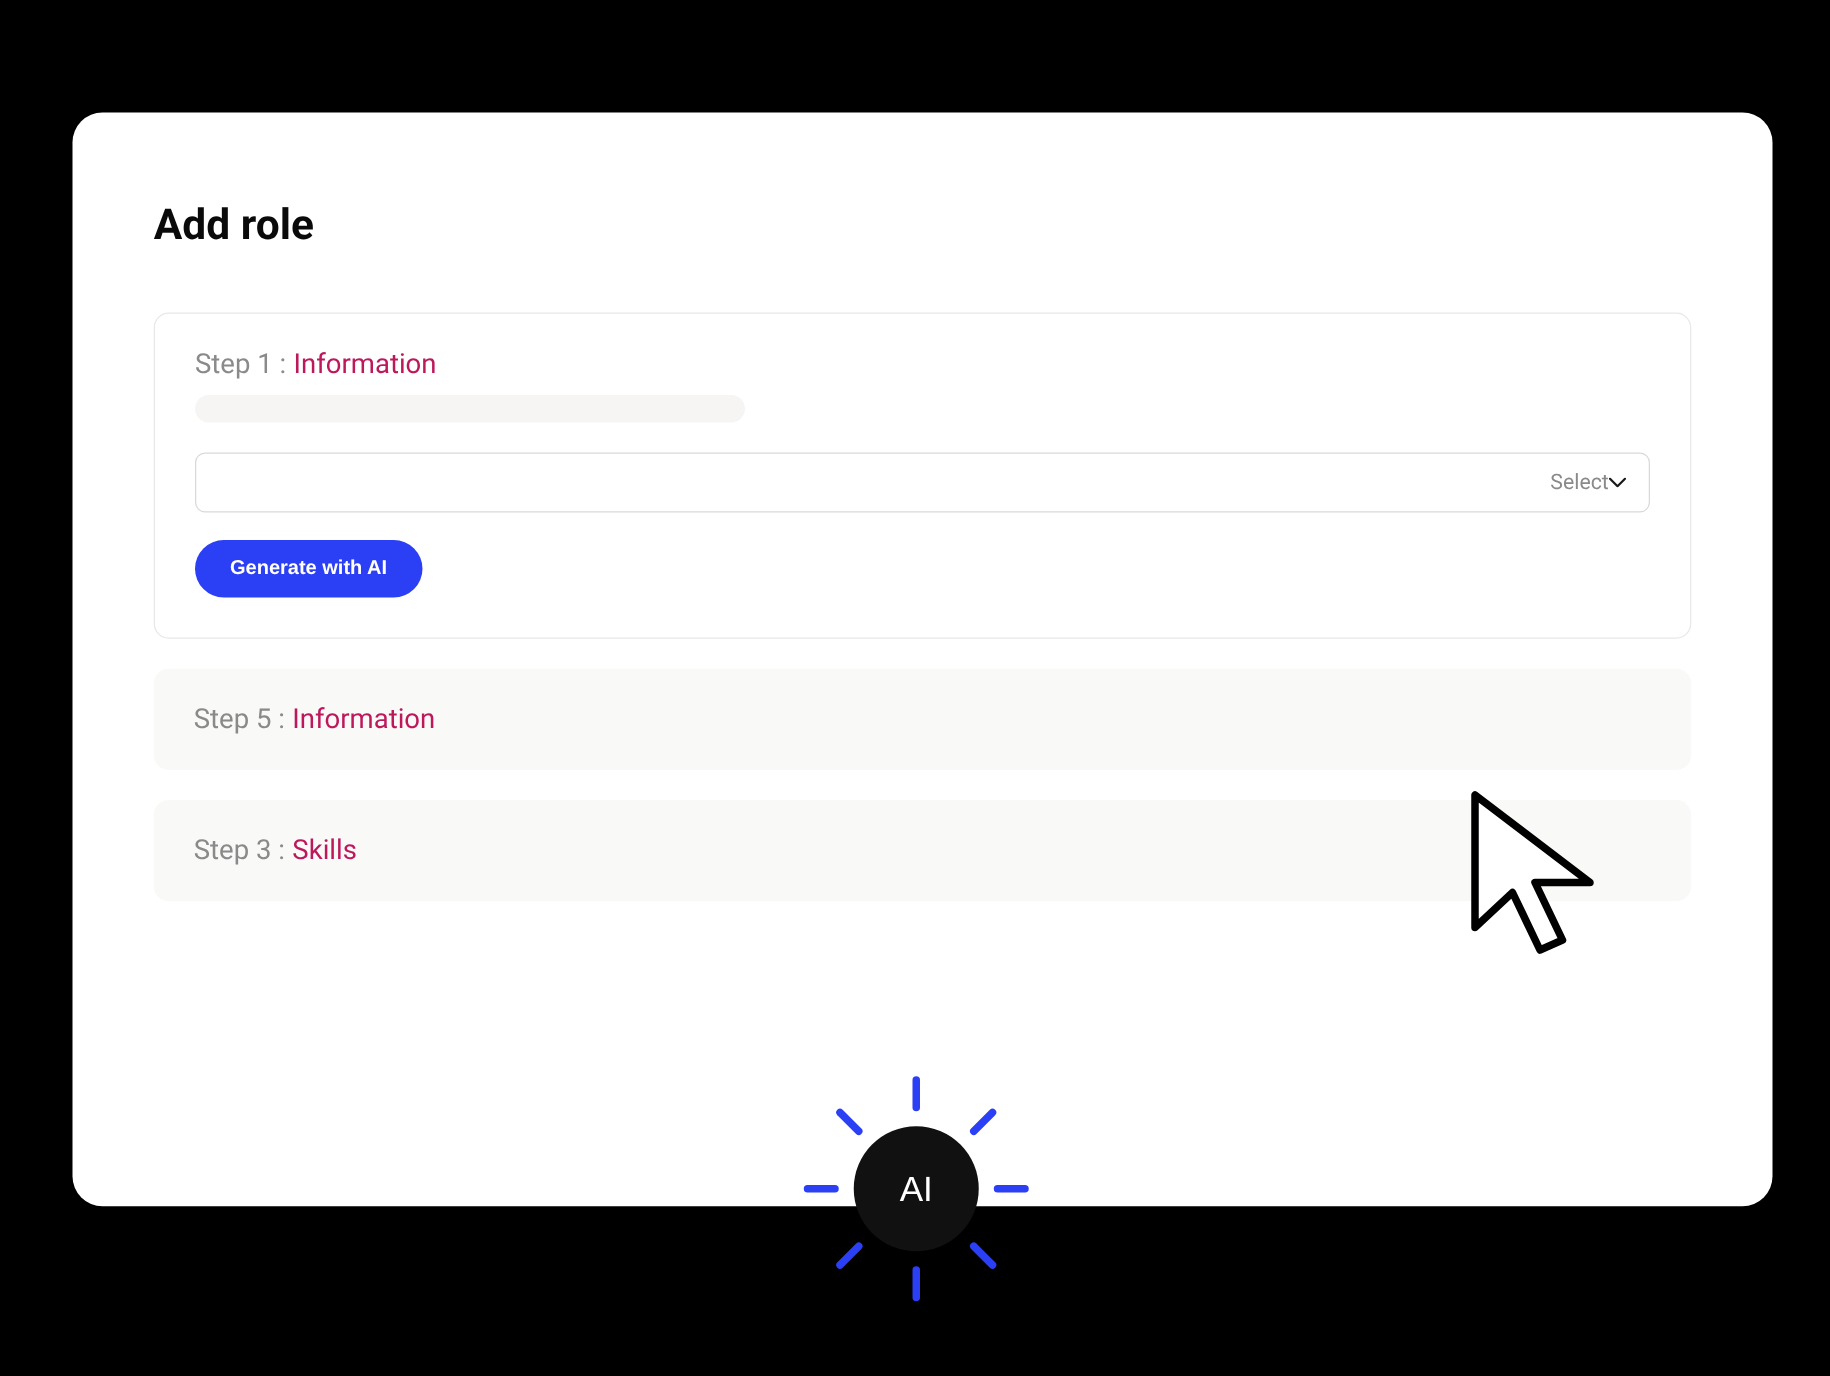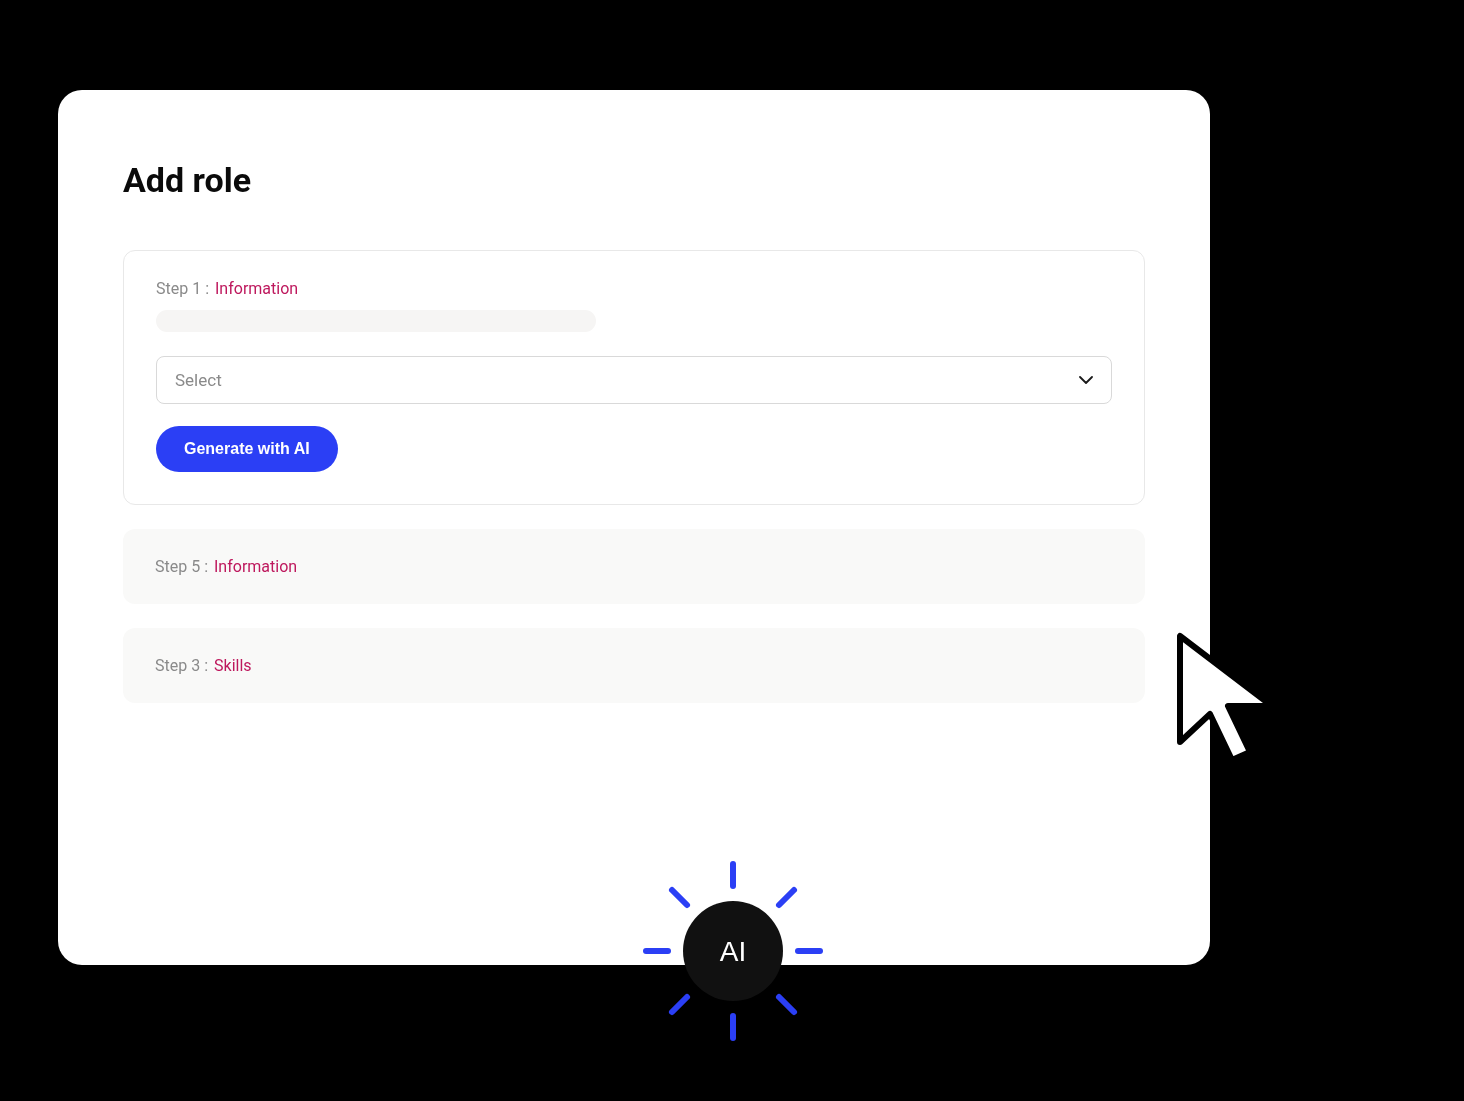--- a/index.html
+++ b/index.html
@@ -12,21 +12,21 @@
       width: 1464px;
       height: 1101px;
       font-family: -apple-system, BlinkMacSystemFont, "Segoe UI", Roboto, Helvetica, Arial, sans-serif;
       position: relative;
       overflow: hidden;
     }
     .window {
       position: absolute;
       top: 90px;
       left: 58px;
-      width: 1152px;
+      width: 1360px;
       height: 875px;
       background: #ffffff;
       border-radius: 24px;
       padding: 70px 65px;
       box-shadow: 0 4px 20px rgba(0,0,0,0.3);
     }
     .page-title {
       font-size: 34px;
       font-weight: 700;
       color: #0a0a0a;
@@ -43,21 +43,21 @@
       background: #f9f9f8;
       border: none;
       border-radius: 12px;
       padding: 28px 32px;
       margin-bottom: 24px;
     }
     .step-header {
       display: flex;
       align-items: baseline;
       gap: 6px;
-      font-size: 16px;
+      font-size: 22px;
     }
     .step-label {
       color: #8a8a8a;
       font-weight: 400;
     }
     .step-name {
       color: #be185d;
       font-weight: 400;
     }
     .input-pill {
@@ -70,21 +70,21 @@
     .select {
       margin-top: 24px;
       width: 100%;
       height: 48px;
       border: 1px solid #d9d9d9;
       border-radius: 8px;
       background: #ffffff;
       padding: 0 18px;
       display: flex;
       align-items: center;
-      justify-content: space-between;
+      justify-content: flex-end;
       cursor: pointer;
     }
     .select-placeholder {
       color: #8a8a8a;
       font-size: 17px;
     }
     .select-chevron {
       width: 14px;
       height: 14px;
       display: flex;

